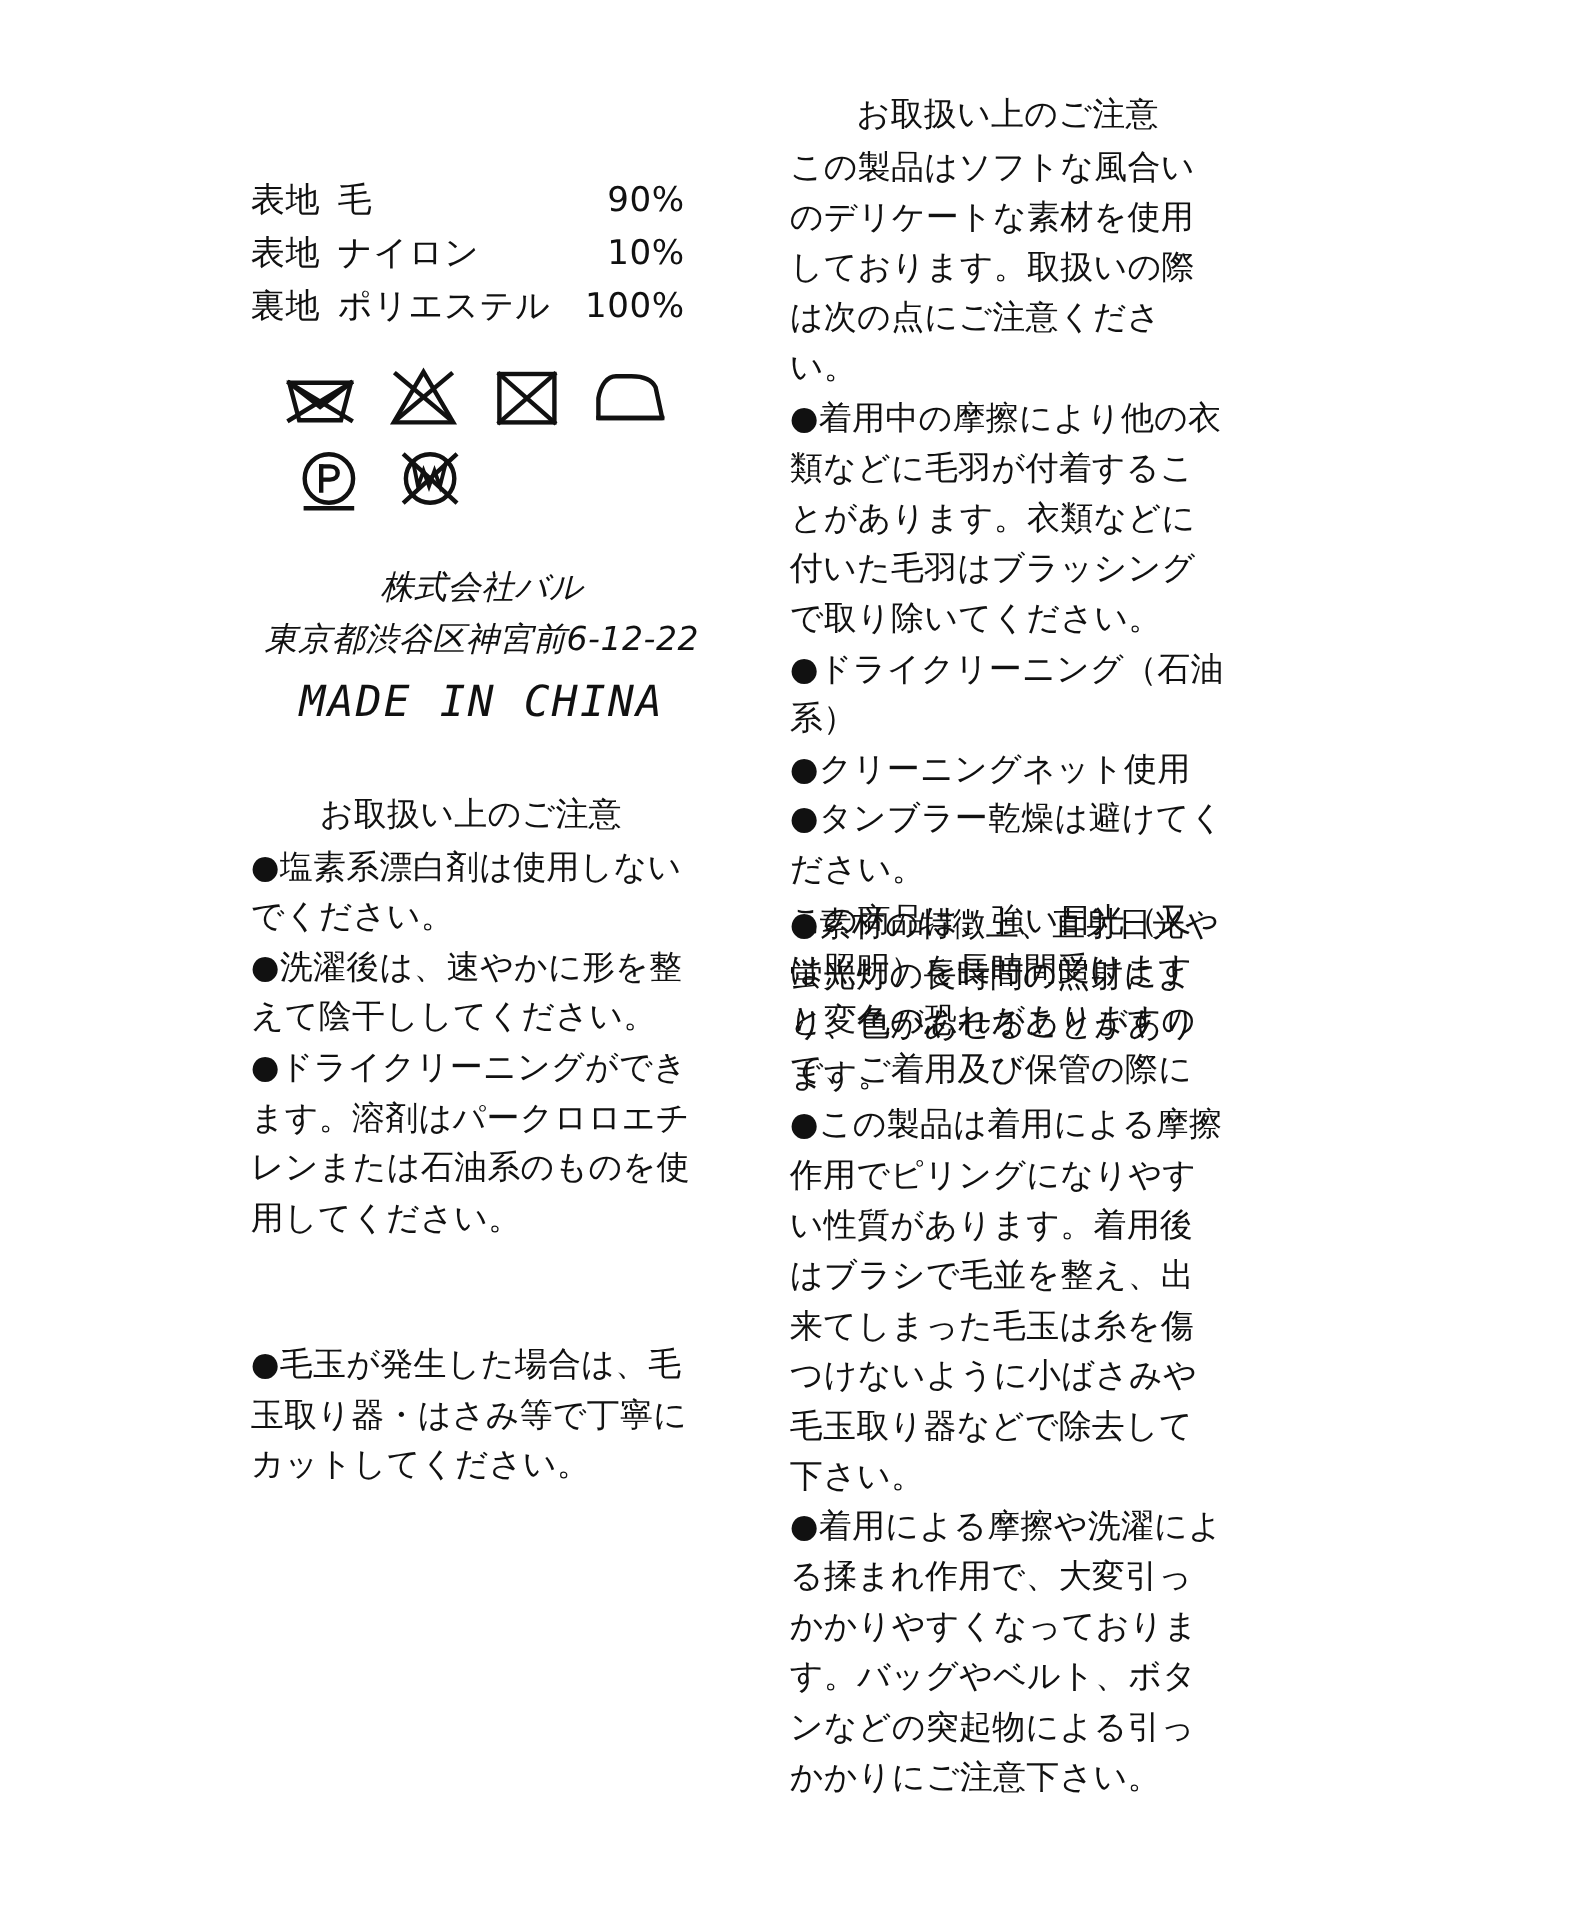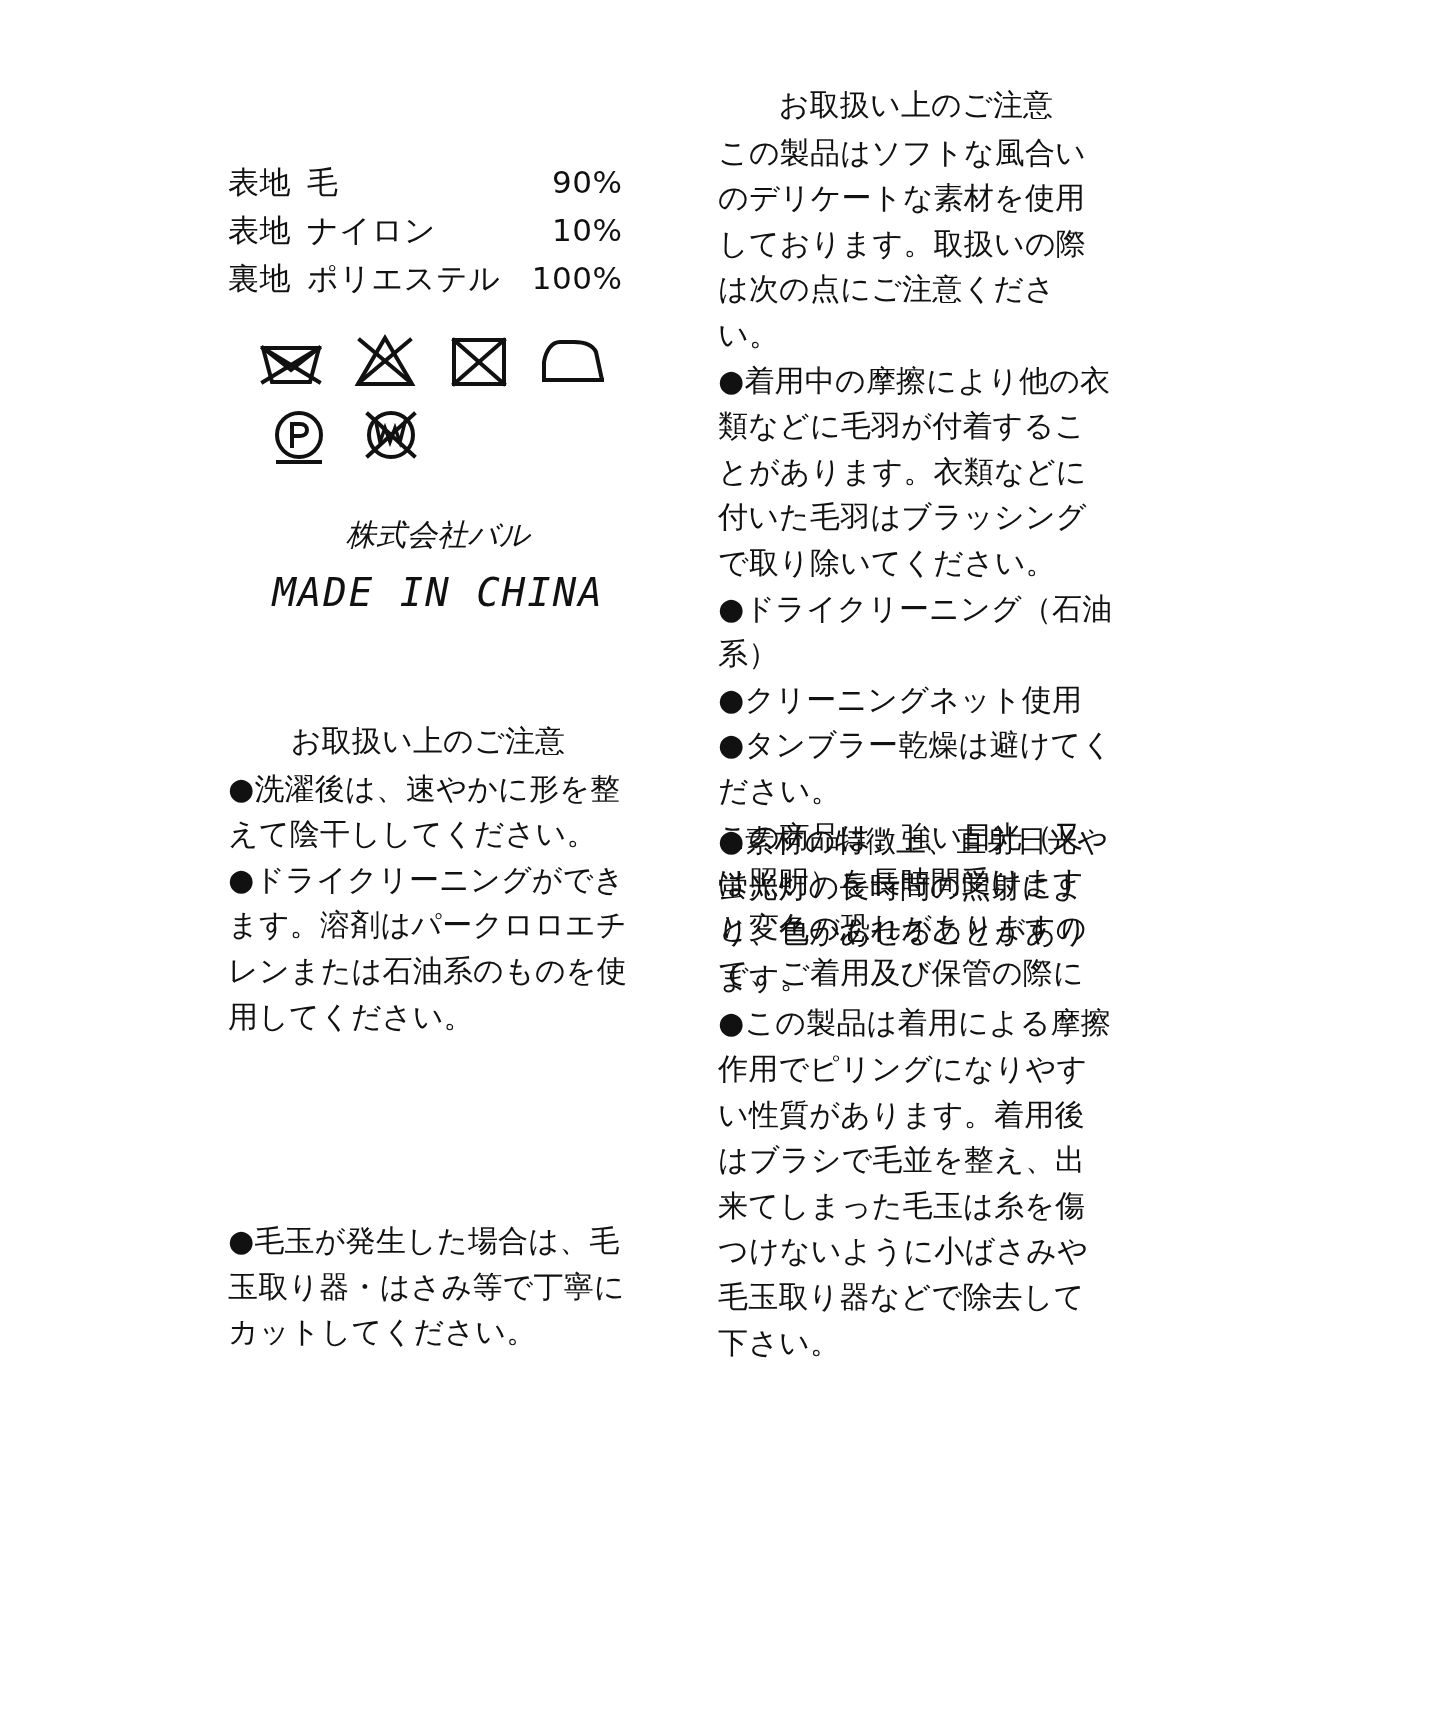--- a/index.html
+++ b/index.html
@@ -227,26 +227,28 @@
           <circle cx="33" cy="27" r="22"></circle>
           <path d="M18 14 L22 34 L27 20 L32 34 L37 20 L42 34 L47 14" stroke-width="3.5" fill="none"></path>
           <path d="M10 6 L56 48"></path>
           <path d="M56 6 L10 48"></path>
         </svg>
       </span>
     </div>
 
     <div class="address-block">
       <div>株式会社バル</div>
+      <div>東京都渋谷区神宮前6-12-22</div>
       <div class="made-in">MADE IN CHINA</div>
     </div>
   </div>
 
   <div class="left-notes">
     <p class="notes-title">お取扱い上のご注意</p>
+    <p>●塩素系漂白剤は使用しないでください。</p>
     <p>●洗濯後は、速やかに形を整えて陰干ししてください。</p>
     <p>●ドライクリーニングができます。溶剤はパークロロエチレンまたは石油系のものを使用してください。</p>
   </div>
 
   <div class="left-notes-2">
     <p>●毛玉が発生した場合は、毛玉取り器・はさみ等で丁寧にカットしてください。</p>
   </div>
 
   <div class="right-col">
     <p class="notes-title">お取扱い上のご注意</p>
@@ -254,15 +256,16 @@
     <p>●着用中の摩擦により他の衣類などに毛羽が付着することがあります。衣類などに付いた毛羽はブラッシングで取り除いてください。</p>
     <p>●ドライクリーニング（石油系）</p>
     <p>●クリーニングネット使用</p>
     <p>●タンブラー乾燥は避けてください。</p>
     <p>この商品は、強い日光（又は照明）を長時間受けますと変色の恐れがありますので、ご着用及び保管の際に</p>
   </div>
 
   <div class="right-col-2">
     <p>●素材の特徴上、直射日光や蛍光灯の長時間の照射により、色があせることがあります。</p>
     <p>●この製品は着用による摩擦作用でピリングになりやすい性質があります。着用後はブラシで毛並を整え、出来てしまった毛玉は糸を傷つけないように小ばさみや毛玉取り器などで除去して下さい。</p>
+    <p>●着用による摩擦や洗濯による揉まれ作用で、大変引っかかりやすくなっております。バッグやベルト、ボタンなどの突起物による引っかかりにご注意下さい。</p>
   </div>
 
 </div>
 
 </body></html>

